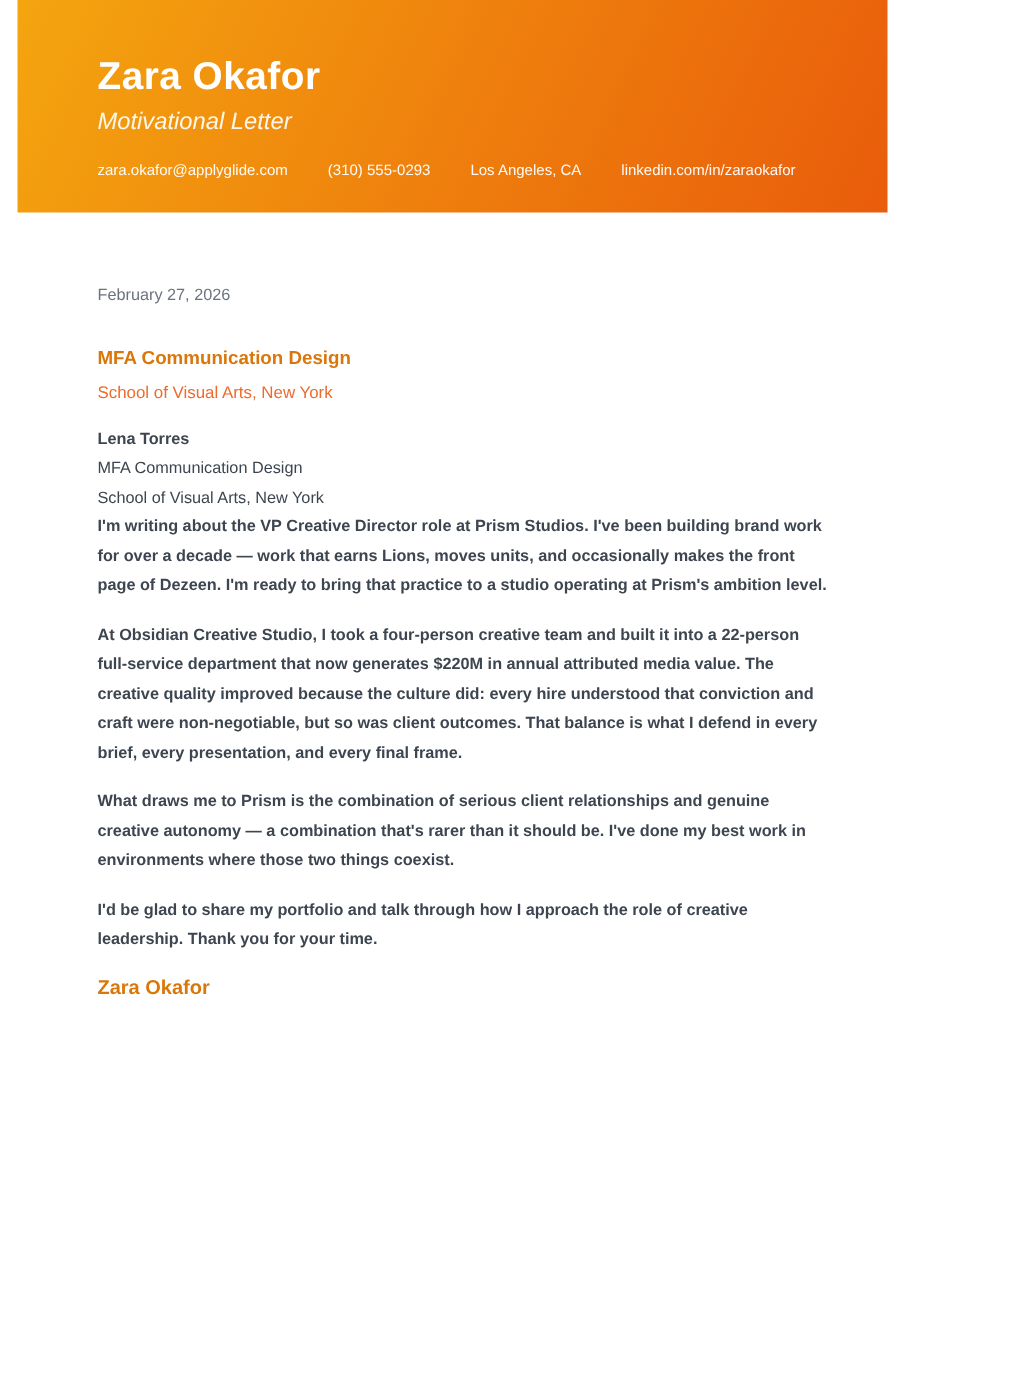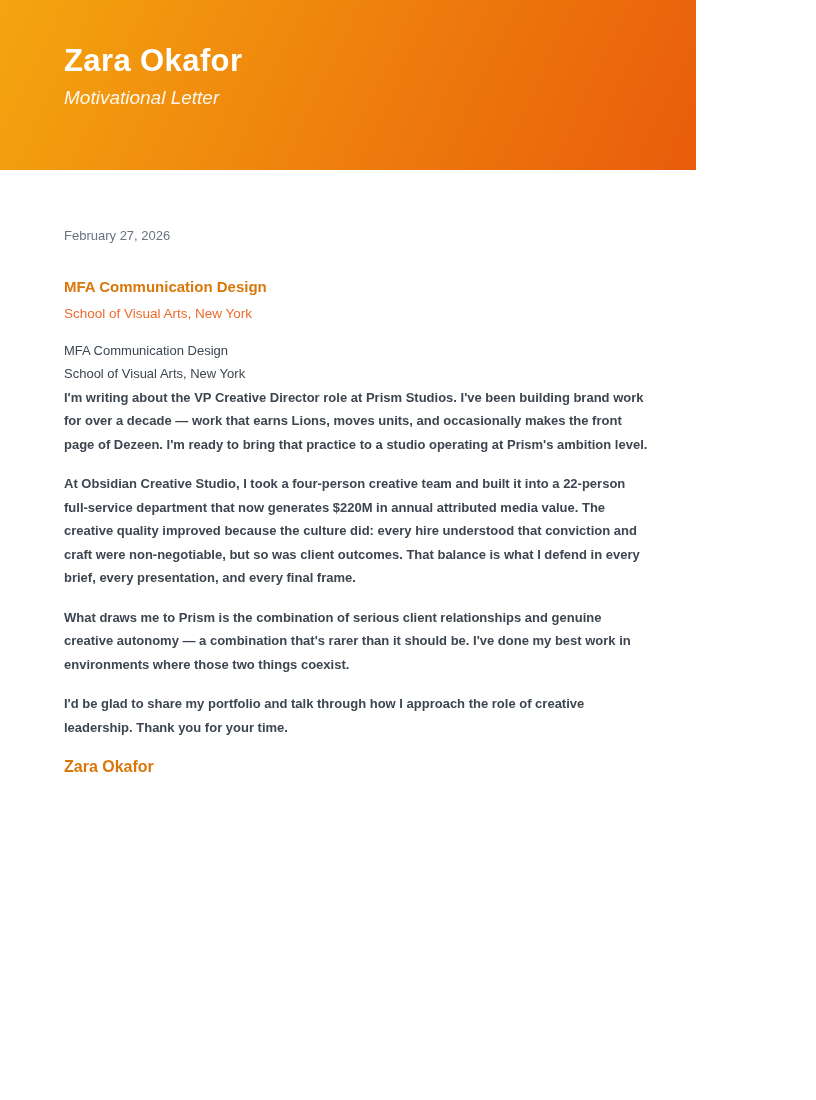--- a/index.html
+++ b/index.html
@@ -3,21 +3,21 @@
 <meta charset="utf-8">
 <style>
   * { margin: 0; padding: 0; box-sizing: border-box; }
   html, body { background: #ffffff; }
   body {
     width: 816px;
     min-height: 1100px;
     font-family: "Liberation Sans", "DejaVu Sans", sans-serif;
     -webkit-font-smoothing: antialiased;
   }
-  .page { width: 696px; min-height: 1100px; background: #ffffff; }
+  .page { width: 696px; min-height: 1100px; background: #ffffff; margin-left: 14px; }
 
   
   .header {
     height: 170px;
     padding: 44px 64px 0 64px;
     background: linear-gradient(115deg,
       var(--header-gradient-start, #f4a50f) 0%,
       var(--header-gradient-end, #e95c0b) 100%);
     color: #ffffff;
   }
@@ -80,32 +80,39 @@
   }
 </style>
 </head>
 <body>
 
 <div class="page">
 
   <header class="header">
     <h1>Zara Okafor</h1>
     <div class="subtitle">Motivational Letter</div>
+    <div class="contacts">
+      <span>zara.okafor@applyglide.com</span>
+      <span>(310) 555-0293</span>
+      <span>Los Angeles, CA</span>
+      <span>linkedin.com/in/zaraokafor</span>
+    </div>
   </header>
 
   <main class="content">
 
     <div class="date">February 27, 2026</div>
 
     <div class="position">
       <div class="position-title">MFA Communication Design</div>
       <div class="position-org">School of Visual Arts, New York</div>
     </div>
 
     <div class="recipient">
+      <div class="recipient-name">Lena Torres</div>
       <div>MFA Communication Design</div>
       <div>School of Visual Arts, New York</div>
     </div>
 
 
     <p class="para">I'm writing about the VP Creative Director role at Prism Studios. I've been building brand work for over a decade — work that earns Lions, moves units, and occasionally makes the front page of Dezeen. I'm ready to bring that practice to a studio operating at Prism's ambition level.</p>
     <p class="para">At Obsidian Creative Studio, I took a four-person creative team and built it into a 22-person full-service department that now generates $220M in annual attributed media value. The creative quality improved because the culture did: every hire understood that conviction and craft were non-negotiable, but so was client outcomes. That balance is what I defend in every brief, every presentation, and every final frame.</p>
     <p class="para">What draws me to Prism is the combination of serious client relationships and genuine creative autonomy — a combination that's rarer than it should be. I've done my best work in environments where those two things coexist.</p>
     <p class="para">I'd be glad to share my portfolio and talk through how I approach the role of creative leadership. Thank you for your time.</p>
 

